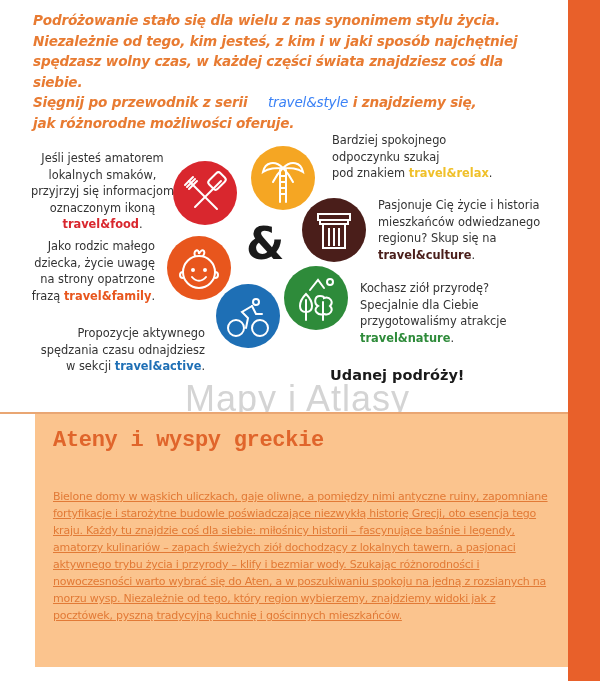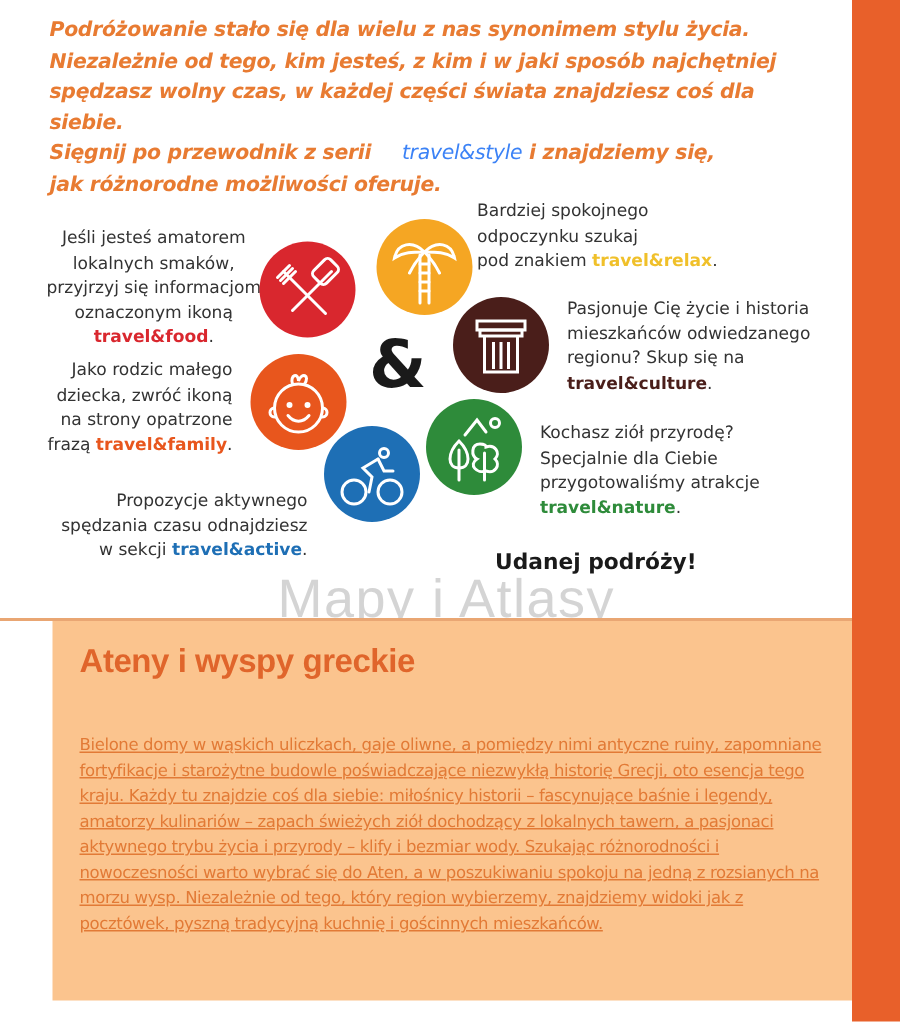--- a/index.html
+++ b/index.html
@@ -10,21 +10,21 @@
   .blurb{position:absolute;font-size:11.4px;line-height:16.5px;color:#333;}
   .blurb .tag{font-weight:bold;}
   .right{text-align:right;}
   .circle{position:absolute;border-radius:50%;width:64px;height:64px;}
   .circle svg{position:absolute;left:0;top:0;width:64px;height:64px;}
   .amp{position:absolute;left:246px;top:222px;font-family:"DejaVu Sans",sans-serif;font-weight:bold;font-size:44px;color:#1a1a1a;line-height:44px;}
   .wish{position:absolute;left:330px;top:367px;font-weight:bold;font-size:14.5px;color:#1a1a1a;}
   .watermark{position:absolute;left:185px;top:378px;font-family:"Liberation Sans",sans-serif;font-size:36px;color:rgba(160,160,160,0.45);letter-spacing:1px;}
   .hline{position:absolute;left:0;top:412px;width:568px;height:2px;background:#e9a673;}
   .panel{position:absolute;left:35px;top:414px;width:533px;height:253px;background:#fbc48e;}
-  .panel h2{position:absolute;left:18px;top:14px;margin:0;font-family:Liberation Sans, sans-serif;font-weight:bold;font-size:22px;color:#e0652b;letter-spacing:-0.3px;}
+  .panel h2{position:absolute;left:18px;top:14px;margin:0;font-family:Liberation Mono, monospace;font-weight:bold;font-size:22px;color:#e0652b;letter-spacing:-0.3px;}
   .panel p{position:absolute;left:18px;top:74px;width:505px;margin:0;font-size:11px;line-height:17px;color:#e27a36;letter-spacing:-0.25px;text-decoration:underline;}
 </style>
 </head>
 <body>
 
 <div class="strip"></div>
 
 <div class="intro">
   <div>Podróżowanie stało się dla wielu z nas synonimem stylu życia.</div>
   <div>Niezależnie od tego, kim jesteś, z kim i w jaki sposób najchętniej</div>
@@ -38,32 +38,32 @@
 <div class="blurb right" style="left:30px;top:150px;width:145px;text-align:center;">
   <div>Jeśli jesteś amatorem</div>
   <div>lokalnych smaków,</div>
   <div>przyjrzyj się informacjom</div>
   <div>oznaczonym ikoną</div>
   <div><span class="tag" style="color:#d9272e">travel&amp;food</span><span>.</span></div>
 </div>
 
 <div class="blurb right" style="left:30px;top:238px;width:125px;">
   <div>Jako rodzic małego</div>
-  <div>dziecka, zwróć ikoną</div>
+  <div>dziecka, życie uwagę</div>
   <div>na strony opatrzone</div>
   <div><span>frazą </span><span class="tag" style="color:#e8561d">travel&amp;family</span><span>.</span></div>
 </div>
 
 <div class="blurb right" style="left:30px;top:325px;width:175px;">
   <div>Propozycje aktywnego</div>
   <div>spędzania czasu odnajdziesz</div>
   <div><span>w sekcji </span><span class="tag" style="color:#1e6fb5">travel&amp;active</span><span>.</span></div>
 </div>
 
-<div class="blurb" style="left:318px;top:132px;width:200px;">
+<div class="blurb" style="left:332px;top:132px;width:200px;">
   <div>Bardziej spokojnego</div>
   <div>odpoczynku szukaj</div>
   <div><span>pod znakiem </span><span class="tag" style="color:#f0c02a">travel&amp;relax</span><span>.</span></div>
 </div>
 
 <div class="blurb" style="left:378px;top:197px;width:180px;">
   <div>Pasjonuje Cię życie i historia</div>
   <div>mieszkańców odwiedzanego</div>
   <div>regionu? Skup się na</div>
   <div><span class="tag" style="color:#4a1e1a">travel&amp;culture</span><span>.</span></div>

